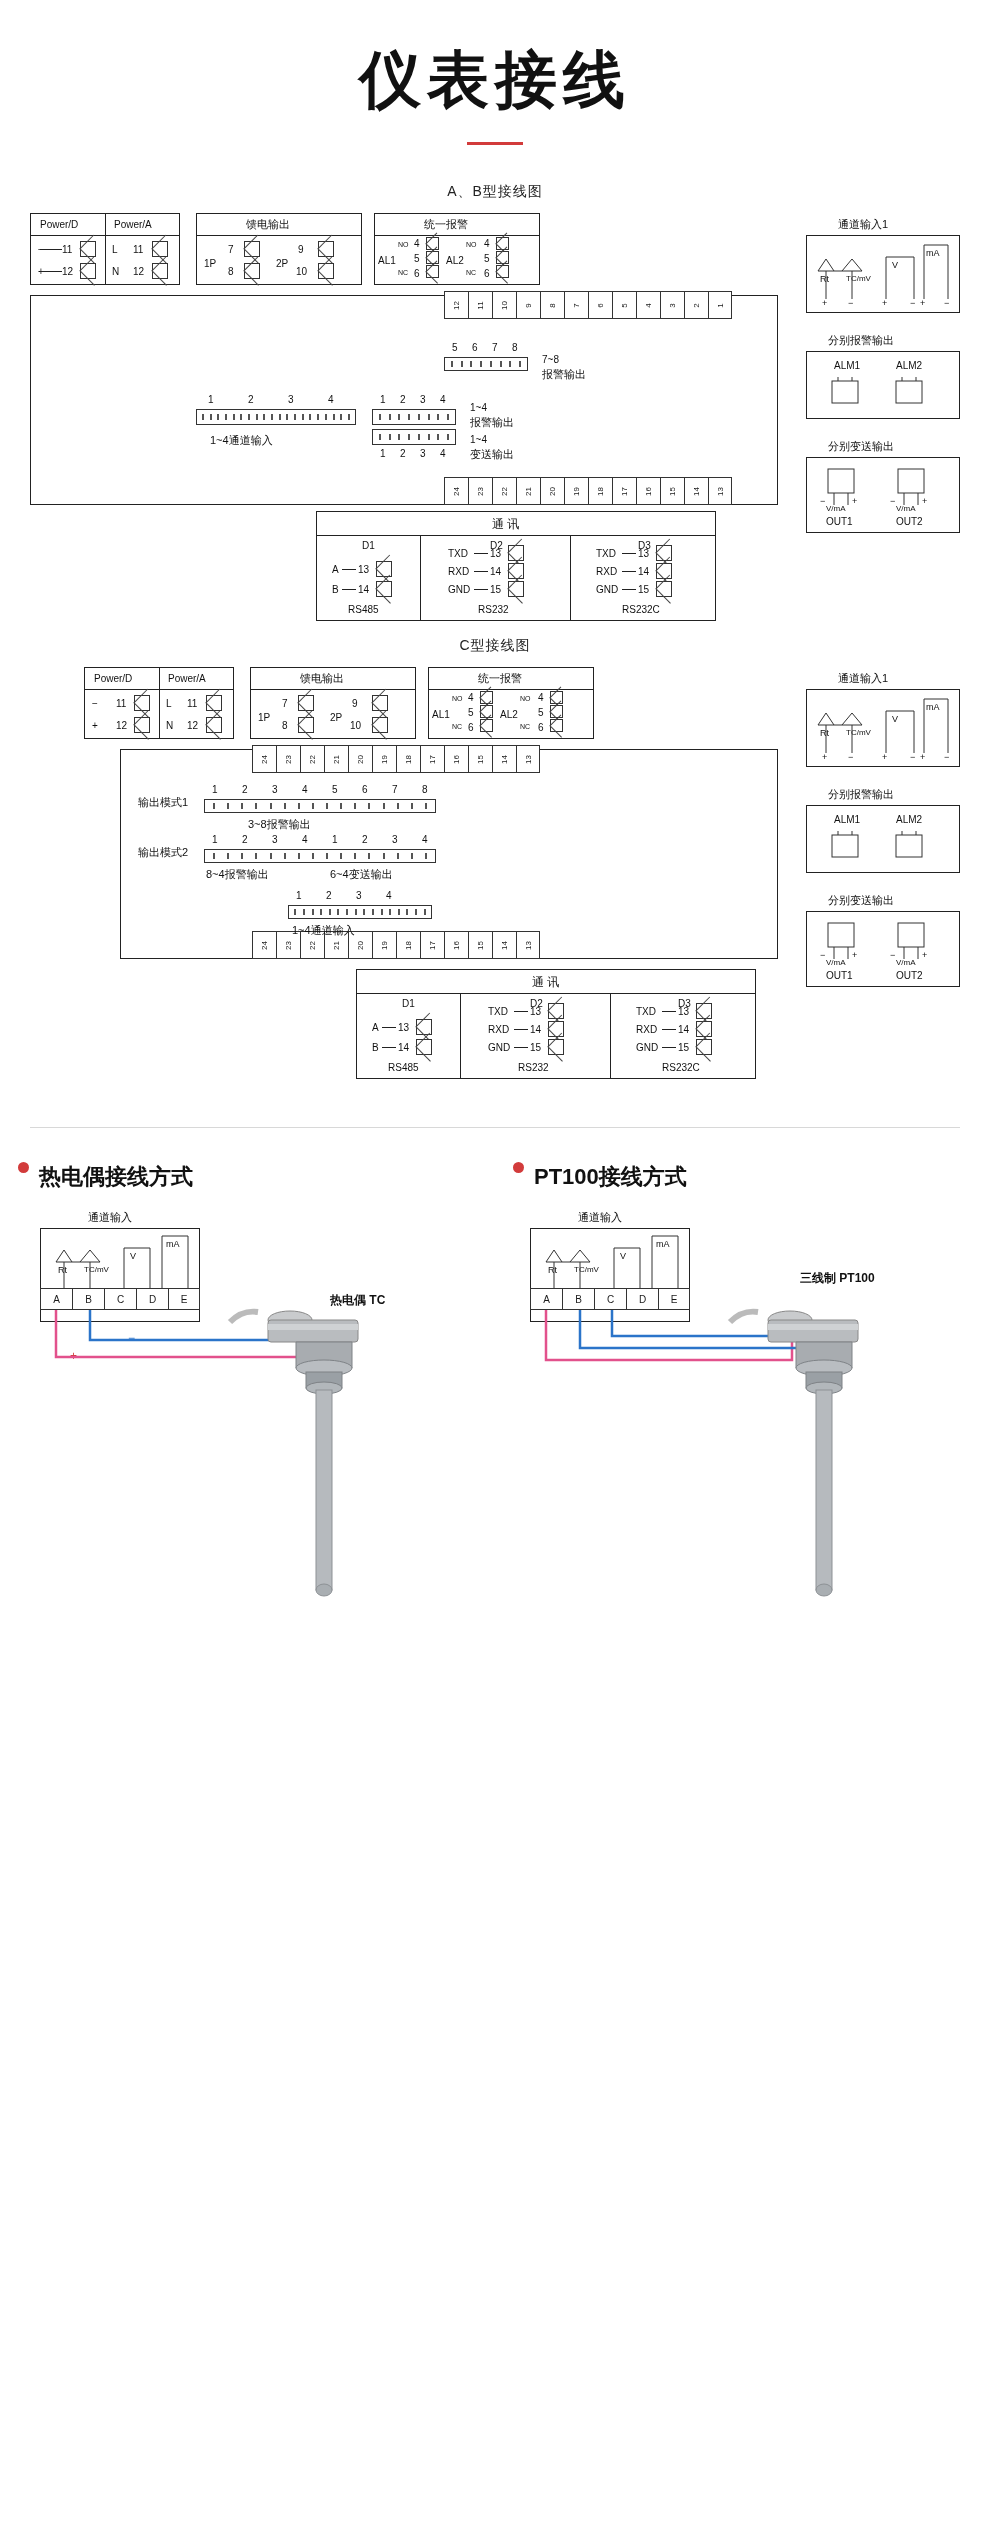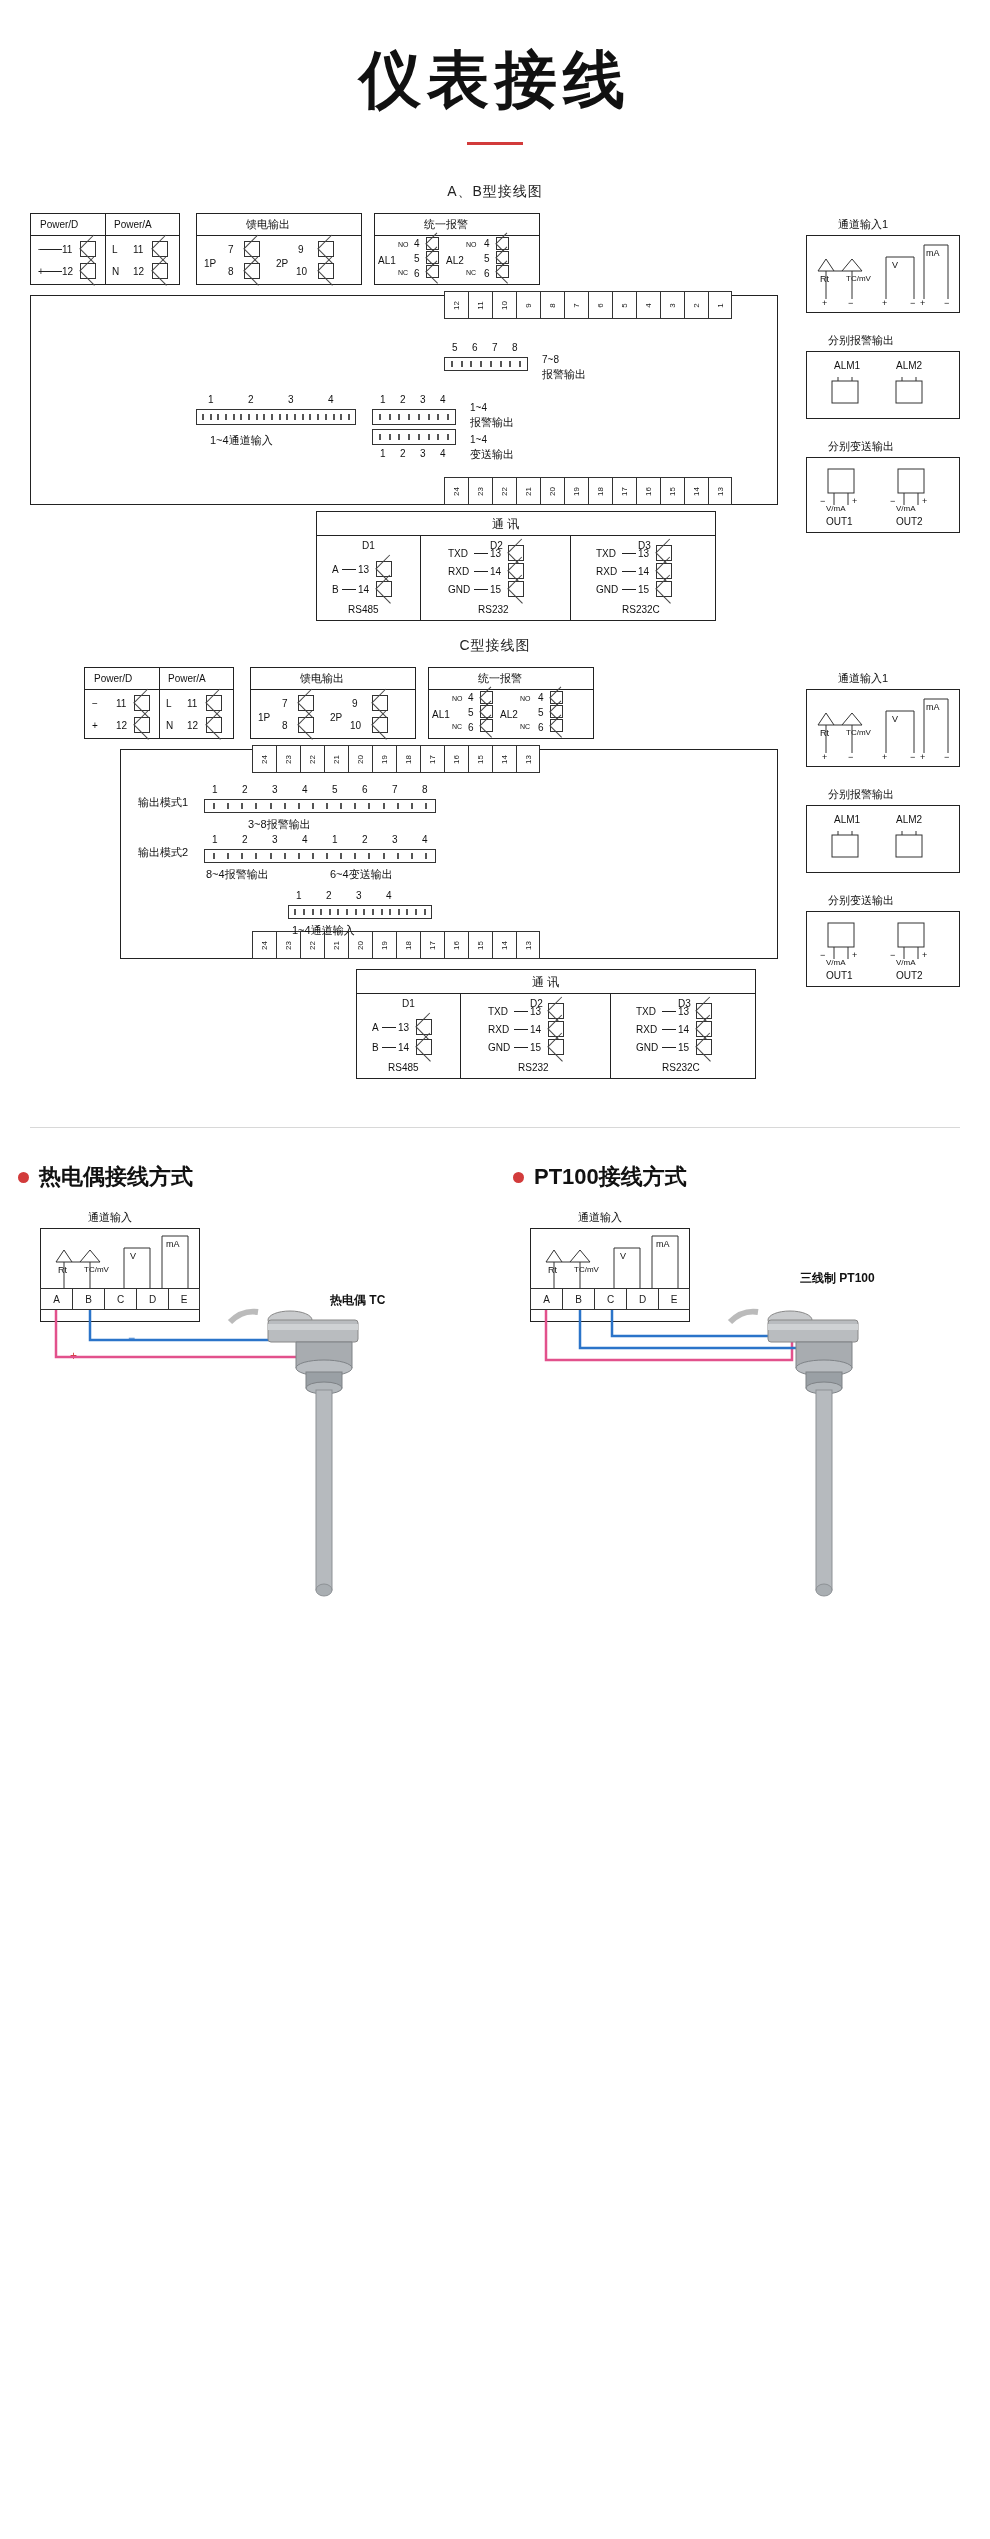--- a/index.html
+++ b/index.html
@@ -103,21 +103,21 @@
   }
 
   
   .divider {
     width: 930px; height:1px; background:#d8d8d8;
     margin: 40px auto 0;
   }
 
   
   .bottom-heads { display:flex; margin: 34px 0 0 0; }
-  .bh { flex:1; display:flex; align-items:center; padding-left: 18px; }
+  .bh { flex:1; display:flex; padding-left: 18px; }
   .bh .dot { width:11px;height:11px;border-radius:50%;background:#d23b3b;margin-right:10px; }
   .bh .txt { font-size:22px; font-weight:bold; color:#111; }
 
   .wire-area { position:relative; height: 420px; }
 
   
   .abcde { position:absolute; display:flex; }
   .abcde .c {
     width:18px;height:22px;border:1px solid #333;border-right:none;
     display:flex;align-items:center;justify-content:center;

